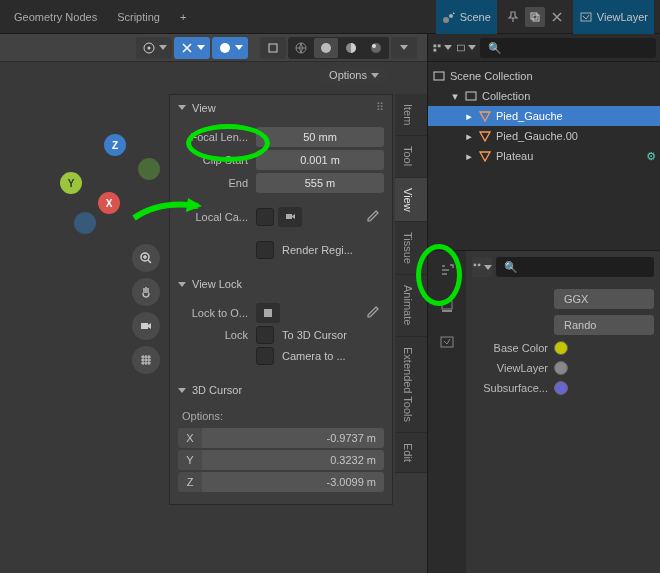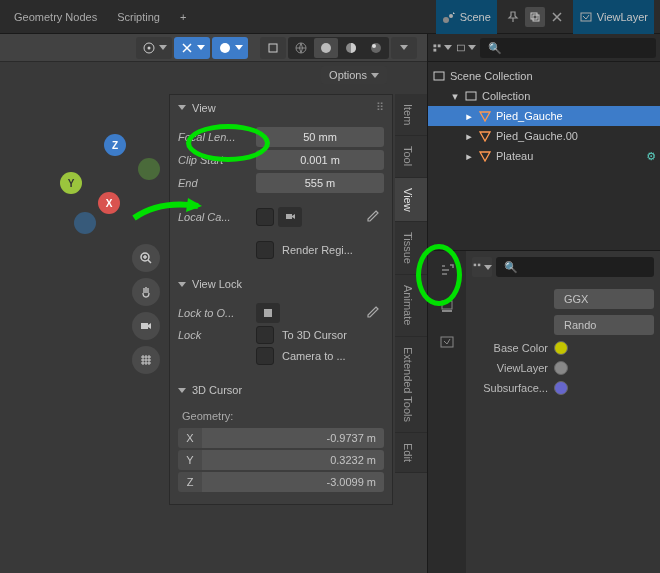--- a/index.html
+++ b/index.html
@@ -31,21 +31,21 @@
 .gz-x { background: #d9534f; left: 38px; top: 58px; color: #fff; }
 .gz-dim1 { background: #4a6a3a; left: 78px; top: 24px; }
 .gz-dim2 { background: #375a7a; left: 14px; top: 78px; }
 .circle-btns { position: absolute; left: 132px; top: 210px; display: flex; flex-direction: column; gap: 6px; }
 .circle-btn { width: 28px; height: 28px; border-radius: 50%; background: #4a4a4a; display: flex; align-items: center; justify-content: center; }
 .n-panel { position: absolute; right: 34px; top: 60px; width: 224px; background: #3d3d3d; border: 1px solid #2a2a2a; }
 .panel-header { display: flex; align-items: center; padding: 6px 8px; gap: 6px; cursor: pointer; }
 .panel-header .dots { margin-left: auto; opacity: 0.5; }
 .panel-body { padding: 4px 8px 10px 8px; }
 .prop-row { display: flex; align-items: center; margin: 3px 0; gap: 4px; }
-.prop-label { width: 74px; text-align: left; color: #bbb; padding-right: 4px; font-style: italic; }
+.prop-label { width: 74px; text-align: right; color: #bbb; padding-right: 4px; }
 .prop-val { flex: 1; background: #545454; border-radius: 3px; padding: 4px 8px; text-align: center; color: #e0e0e0; }
 .prop-check { width: 18px; height: 18px; background: #2f2f2f; border-radius: 3px; border: 1px solid #222; }
 .prop-btn { width: 24px; height: 20px; background: #2f2f2f; border-radius: 3px; display: flex; align-items: center; justify-content: center; }
 .eyedrop { width: 24px; height: 20px; display: flex; align-items: center; justify-content: center; }
 .sub-header { display: flex; align-items: center; gap: 6px; padding: 6px 8px; }
 .loc-label { color: #aaa; padding: 4px 0 4px 4px; }
 .xyz-row { display: flex; margin: 2px 0; }
 .xyz-label { width: 24px; background: #4a4a4a; padding: 4px 8px; border-radius: 3px 0 0 3px; text-align: center; }
 .xyz-val { flex: 1; background: #545454; padding: 4px 8px; border-radius: 0 3px 3px 0; text-align: right; }
 .side-tabs { position: absolute; right: 0; top: 60px; width: 32px; display: flex; flex-direction: column; }
@@ -294,21 +294,21 @@
           <span class="prop-check"></span>
           <span style="padding-left:4px">Camera to ...</span>
         </div>
       </div>
 
       <div class="sub-header">
         <span class="chev"></span>
         <span>3D Cursor</span>
       </div>
       <div class="panel-body">
-        <div class="loc-label">Geometry:</div>
+        <div class="loc-label">Options:</div>
         <div class="xyz-row">
           <span class="xyz-label">X</span>
           <span class="xyz-val">-0.9737 m</span>
         </div>
         <div class="xyz-row">
           <span class="xyz-label">Y</span>
           <span class="xyz-val">0.3232 m</span>
         </div>
         <div class="xyz-row">
           <span class="xyz-label">Z</span>

